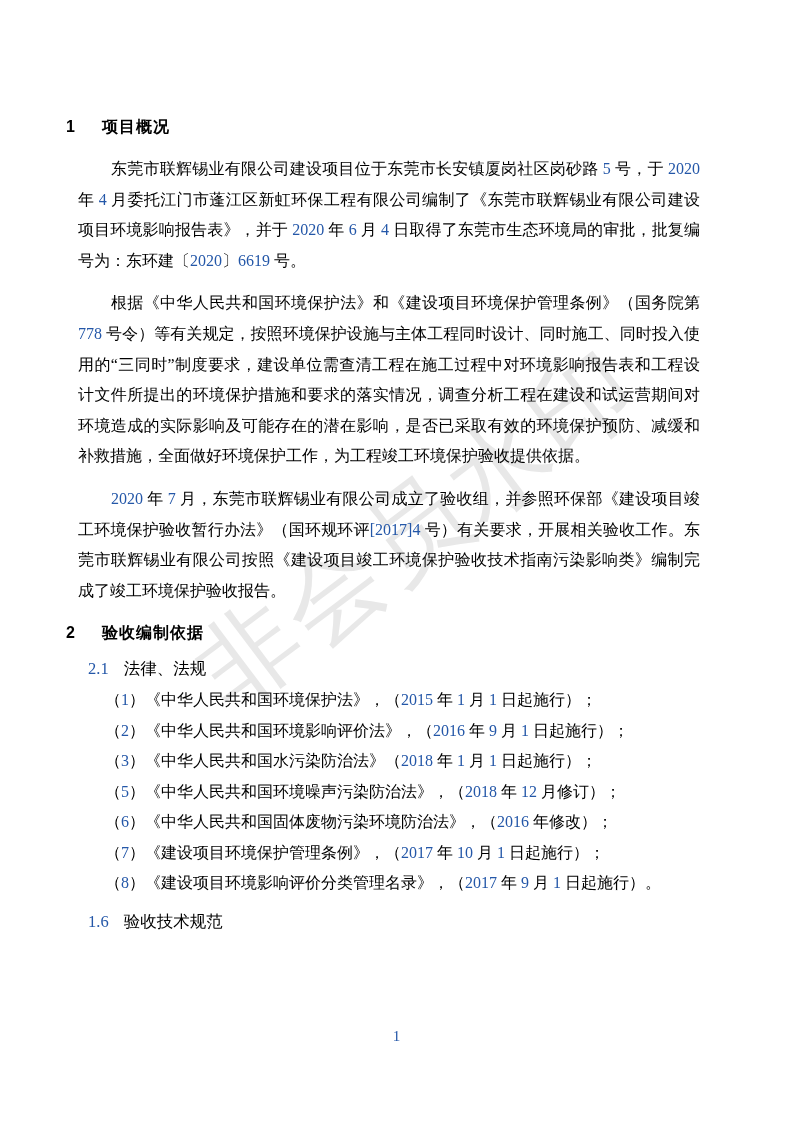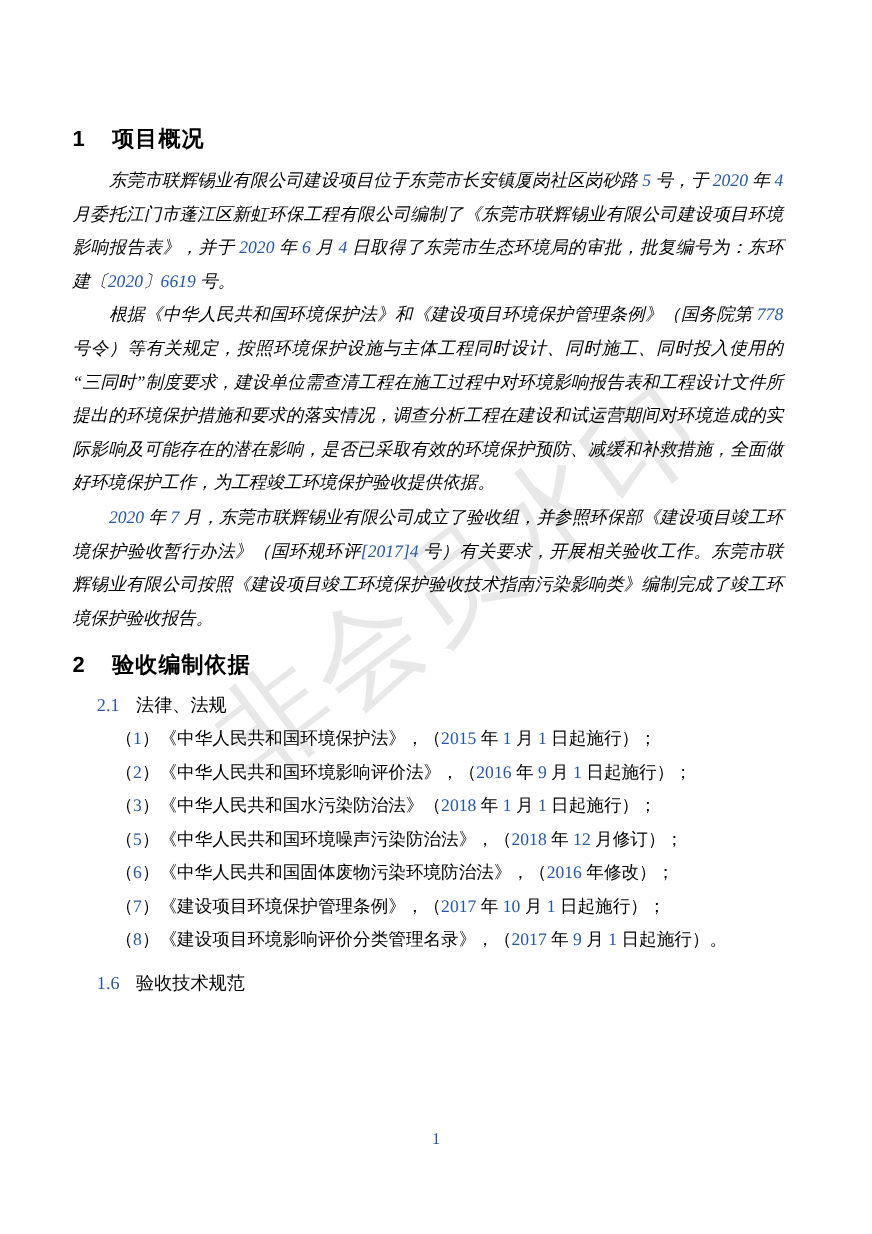--- a/index.html
+++ b/index.html
@@ -35,30 +35,30 @@
   .doc {
     position: absolute;
     left: 66px;
     top: 112px;
     width: 646px;
     font-size: 16px;
     line-height: 30.6px;
   }
   .h1 {
     font-family: "Liberation Sans", "DejaVu Sans", sans-serif;
-    font-size: 20px;
+    font-size: 16px;
     font-weight: bold;
     line-height: 30px;
     margin: 0 0 8px 0;
     text-align: left;
     letter-spacing: 1px;
   }
   .h1 .num { display: inline-block; min-width: 12px; margin-right: 24px; letter-spacing: 0; }
   .h1.second { margin-top: 12px; margin-bottom: 6px; }
-  .para { margin: 0; text-indent: 33px; text-align: justify; font-style: italic; }
+  .para { margin: 12px; text-indent: 33px; text-align: justify; }
   .h2 { font-size: 16.5px; font-weight: normal; margin: 0; padding-left: 22px; text-align: left; }
   .h2 .num { margin-right: 15px; margin-top: 20px; }
   .h2.mt { margin-top: 8px; }
   .item { margin: 0; padding-left: 39px; text-align: left; }
   .lat { color: var(--lat); }
   .pageno {
     position: absolute;
     left: 0; right: 0;
     top: 1028px;
     text-align: center;

